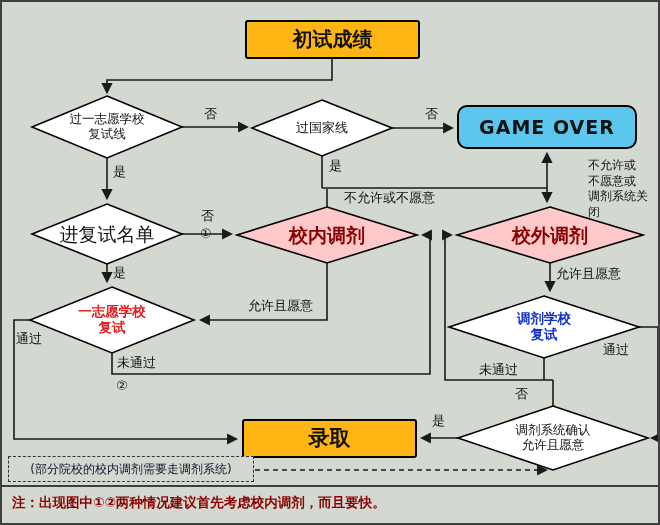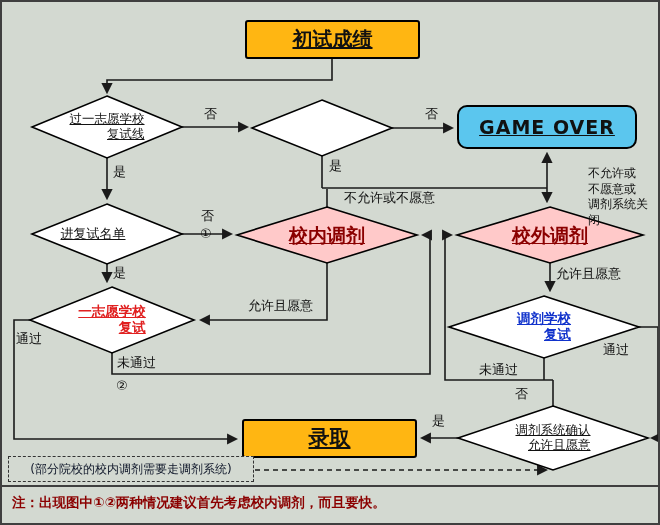--- a/index.html
+++ b/index.html
@@ -15,21 +15,21 @@
   html,body{margin:0;padding:0;}
   body{font-family:"DejaVu Sans","Liberation Sans",sans-serif;}
   #stage{
     position:relative;width:660px;height:525px;box-sizing:border-box;
     background:var(--c-background);
     border:2px solid #3f3f3f;overflow:hidden;
   }
   #wires{position:absolute;left:0;top:0;width:660px;height:525px;}
   .node{
     position:absolute;display:flex;align-items:center;justify-content:center;
-    text-align:right;white-space:pre-line;color:#111;line-height:1.18;text-decoration:underline;
+    text-align:center;white-space:pre-line;color:#111;line-height:1.18;
   }
   .box{box-sizing:border-box;border:2px solid #000;font-weight:bold;}
   .yellow{background:var(--c-box_yellow);border-radius:3px;font-size:20px;}
   .blue{background:var(--c-box_blue);border-radius:10px;font-size:19px;font-weight:600;letter-spacing:1px;}
   .lbl{position:absolute;font-size:13px;color:#111;line-height:1.3;white-space:pre-line;}
   .pink-txt{font-weight:bold;font-size:19px;color:var(--c-maroon_text);}
   .red-txt{font-weight:bold;font-size:13.5px;color:var(--c-red_text);}
   .blue-txt{font-weight:bold;font-size:13.5px;color:var(--c-blue_text);}
   .small-txt{font-size:12.5px;}
   .dashed-note{
@@ -105,36 +105,37 @@
       <polygon points="551,404 646,436 551,468 456,436" fill="#ffffff"></polygon>
     </g>
   </svg>
 
   <div class="node box yellow" style="left:243px;top:18px;width:175px;height:39px;">初试成绩</div>
   <div class="node box blue" style="left:455px;top:103px;width:180px;height:44px;">GAME OVER</div>
   <div class="node box yellow" style="left:240px;top:417px;width:175px;height:39px;font-size:21px;">录取</div>
 
   <div class="node small-txt" style="left:30px;top:94px;width:150px;height:62px;font-size:12.5px;">过一志愿学校
 复试线</div>
-  <div class="node" style="left:16px;top:202px;width:150px;height:60px;font-size:13px;">进复试名单</div>
+  <div class="node" style="left:250px;top:98px;width:140px;height:56px;font-size:13px;">过国家线</div>
+  <div class="node" style="left:30px;top:202px;width:150px;height:60px;font-size:19px;">进复试名单</div>
   <div class="node pink-txt" style="left:235px;top:205px;width:180px;height:56px;">校内调剂</div>
   <div class="node pink-txt" style="left:455px;top:205px;width:186px;height:56px;">校外调剂</div>
   <div class="node red-txt" style="left:28px;top:285px;width:164px;height:66px;">一志愿学校
 复试</div>
   <div class="node blue-txt" style="left:447px;top:294px;width:190px;height:62px;">调剂学校
 复试</div>
   <div class="node small-txt" style="left:456px;top:404px;width:190px;height:64px;">调剂系统确认
 允许且愿意</div>
 
   <span class="lbl" style="left:202px;top:104px;">否</span>
   <span class="lbl" style="left:423px;top:104px;">否</span>
   <span class="lbl" style="left:111px;top:162px;">是</span>
   <span class="lbl" style="left:327px;top:156px;">是</span>
   <span class="lbl" style="left:342px;top:188px;">不允许或不愿意</span>
-  <span class="lbl" style="left:586px;top:164px;font-size:12px;">不允许或
+  <span class="lbl" style="left:586px;top:156px;font-size:12px;">不允许或
 不愿意或
 调剂系统关闭</span>
   <span class="lbl" style="left:199px;top:206px;">否</span>
   <span class="lbl" style="left:198px;top:224px;">①</span>
   <span class="lbl" style="left:111px;top:263px;">是</span>
   <span class="lbl" style="left:246px;top:296px;">允许且愿意</span>
   <span class="lbl" style="left:554px;top:264px;">允许且愿意</span>
   <span class="lbl" style="left:14px;top:329px;">通过</span>
   <span class="lbl" style="left:115px;top:353px;">未通过</span>
   <span class="lbl" style="left:114px;top:376px;">②</span>

